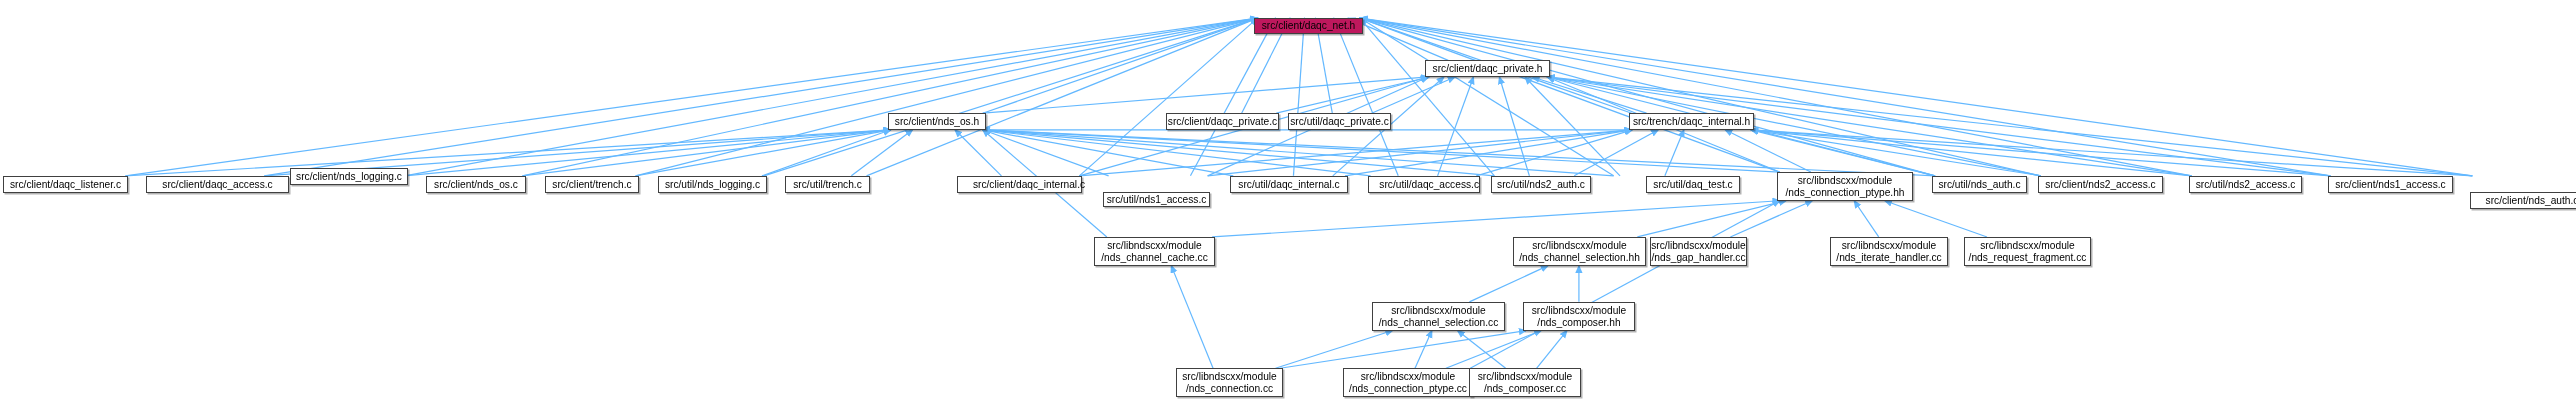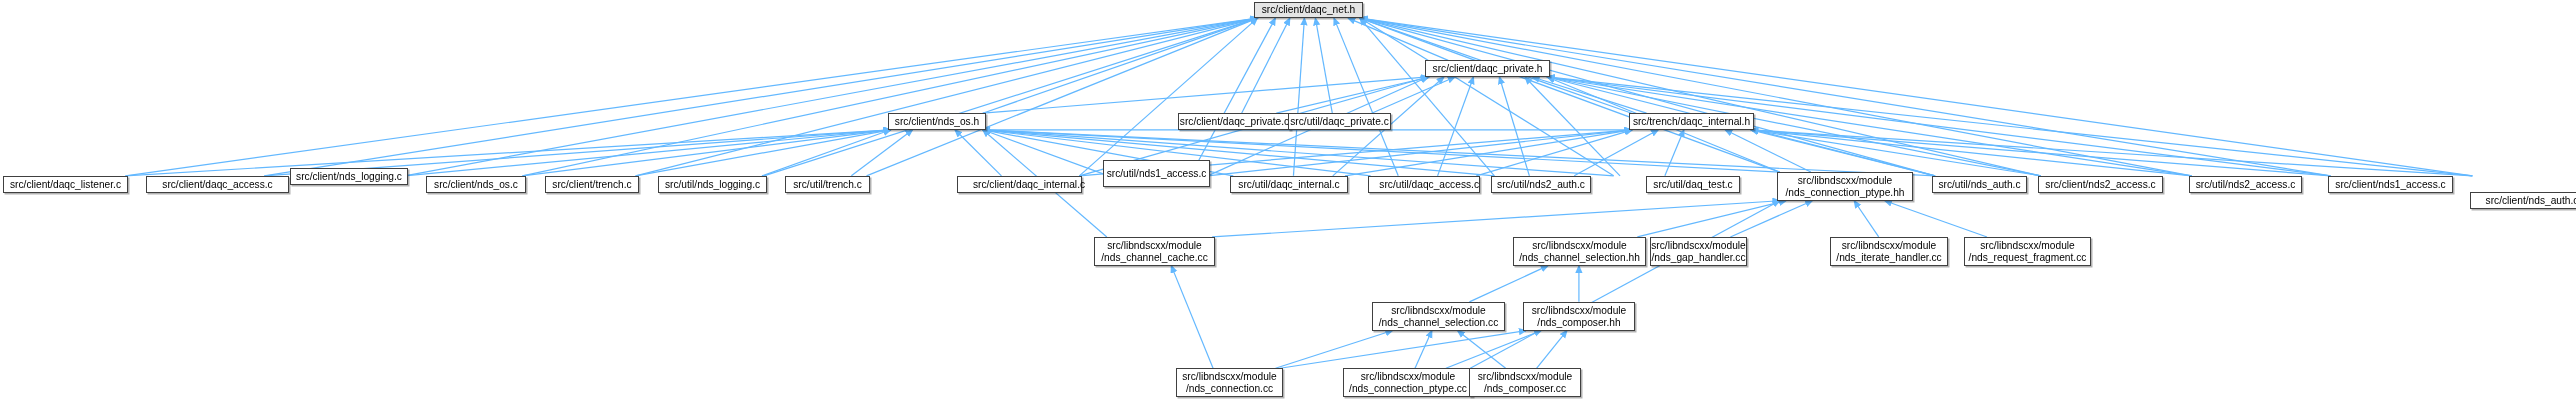--- a/index.html
+++ b/index.html
@@ -3,21 +3,21 @@
 <meta charset="utf-8">
 <style>
   html,body{margin:0;padding:0;background:#ffffff;}
   body{font-family:"Liberation Sans", sans-serif;}
   #graph{position:relative;width:2576px;height:406px;background:#ffffff;overflow:hidden;}
   #edges{position:absolute;left:0;top:0;width:2576px;height:406px;}
   .node{position:absolute;box-sizing:border-box;border:0.8px solid #404040;background:#ffffff;
         display:flex;flex-direction:column;align-items:center;justify-content:center;
         font-size:10.2px;color:#000000;line-height:11.3px;white-space:nowrap;
         box-shadow:1.5px 1.5px 0 rgba(0,0,0,0.30);}
-  .node.root{background:#e5e5e5;}
+  .node.root{background:#be185d;margin-top:16px;}
   .node .l{display:block;}
 </style>
 </head>
 <body>
 
 <div id="graph">
   <svg id="edges" xmlns="http://www.w3.org/2000/svg" viewBox="0 0 3413 538" width="2576" height="406">
       <defs>
         <marker id="ah" markerWidth="7" markerHeight="7" refX="6" refY="3" orient="auto">
           <path d="M0,0 L7,3 L0,6 z" fill="#63b8ff"></path>
@@ -111,21 +111,21 @@
   <div id="nodes-layer">
       <div class="node root" title="src/client/daqc_net.h" style="left: 1254px; top: 1.5px; width: 109px; height: 16.6px;">
         <span class="l">src/client/daqc_net.h</span>
       </div>
       <div class="node" title="src/client/daqc_private.h" style="left: 1425px; top: 60px; width: 125px; height: 16.6px;">
         <span class="l">src/client/daqc_private.h</span>
       </div>
       <div class="node" title="src/client/nds_os.h" style="left: 888px; top: 113px; width: 98px; height: 16.6px;">
         <span class="l">src/client/nds_os.h</span>
       </div>
-      <div class="node" title="src/client/daqc_private.c" style="left: 1166px; top: 113px; width: 113px; height: 16.6px; margin-left: 12px;">
+      <div class="node" title="src/client/daqc_private.c" style="left: 1166px; top: 113px; width: 113px; height: 16.6px;">
         <span class="l">src/client/daqc_private.c</span>
       </div>
       <div class="node" title="src/util/daqc_private.c" style="left: 1288px; top: 113px; width: 103px; height: 16.6px;">
         <span class="l">src/util/daqc_private.c</span>
       </div>
       <div class="node" title="src/client/daqc_internal.h" style="left: 1629px; top: 113px; width: 125px; height: 16.6px;">
         <span class="l">src/trench/daqc_internal.h</span>
       </div>
       <div class="node" title="src/client/daqc_listener.c" style="left: 3px; top: 176px; width: 125px; height: 16.6px;">
         <span class="l">src/client/daqc_listener.c</span>
@@ -144,21 +144,21 @@
       </div>
       <div class="node" title="src/util/nds_logging.c" style="left: 658px; top: 176px; width: 109px; height: 16.6px;">
         <span class="l">src/util/nds_logging.c</span>
       </div>
       <div class="node" title="src/util/trench.c" style="left: 785px; top: 176px; width: 85px; height: 16.6px;">
         <span class="l">src/util/trench.c</span>
       </div>
       <div class="node" title="src/client/daqc_internal.c" style="left: 957px; top: 176px; width: 125px; height: 16.6px; padding-left: 19px;">
         <span class="l">src/client/daqc_internal.c</span>
       </div>
-      <div class="node" title="src/util/nds1_access.c" style="left: 1103px; top: 160px; width: 107px; height: 27px;">
+      <div class="node" title="src/util/nds1_access.c" style="left: 1103px; top: 192px; width: 107px; height: 15px;">
         <span class="l">src/util/nds1_access.c</span>
       </div>
       <div class="node" title="src/util/daqc_internal.c" style="left: 1230px; top: 176px; width: 118px; height: 16.6px;">
         <span class="l">src/util/daqc_internal.c</span>
       </div>
       <div class="node" title="src/util/daqc_access.c" style="left: 1368px; top: 176px; width: 112px; height: 16.6px; align-items: flex-end;">
         <span class="l">src/util/daqc_access.c</span>
       </div>
       <div class="node" title="src/util/nds2_auth.c" style="left: 1491px; top: 176px; width: 100px; height: 16.6px;">
         <span class="l">src/util/nds2_auth.c</span>

